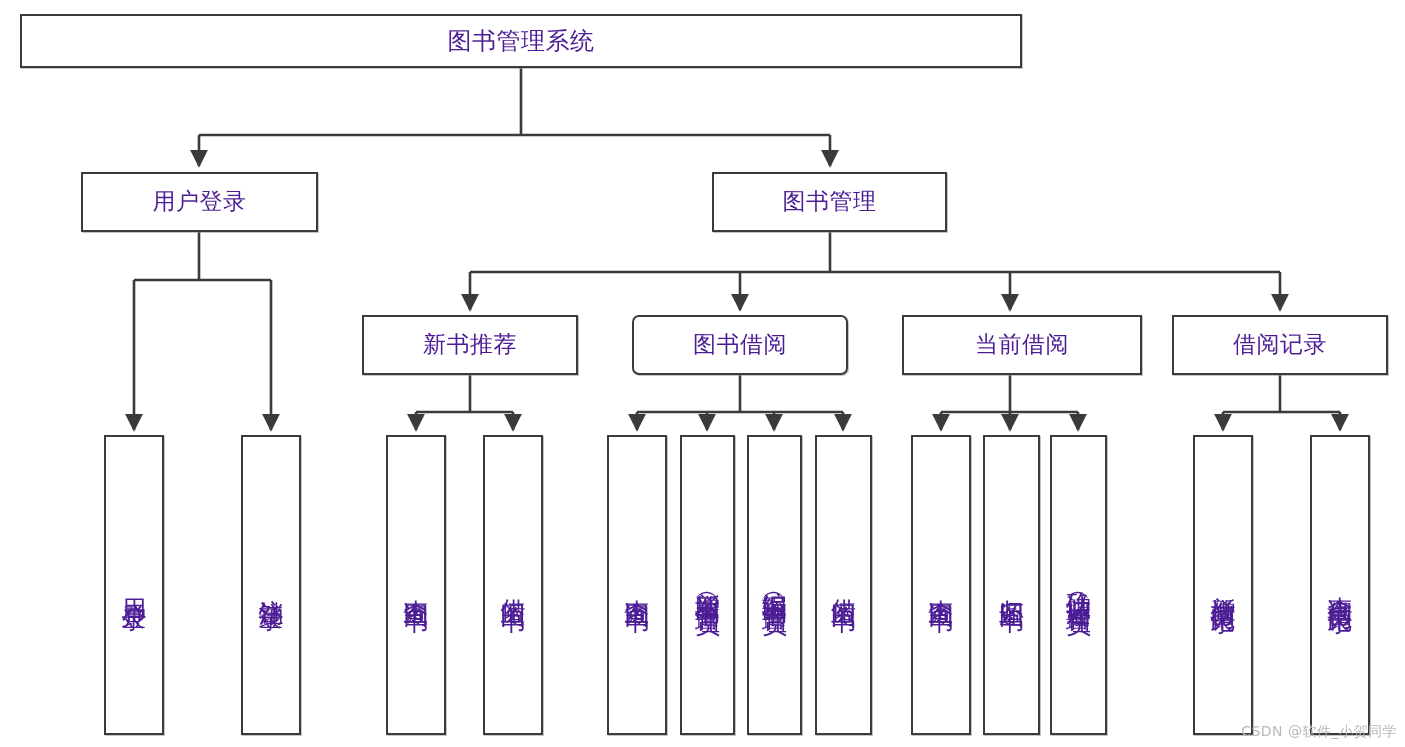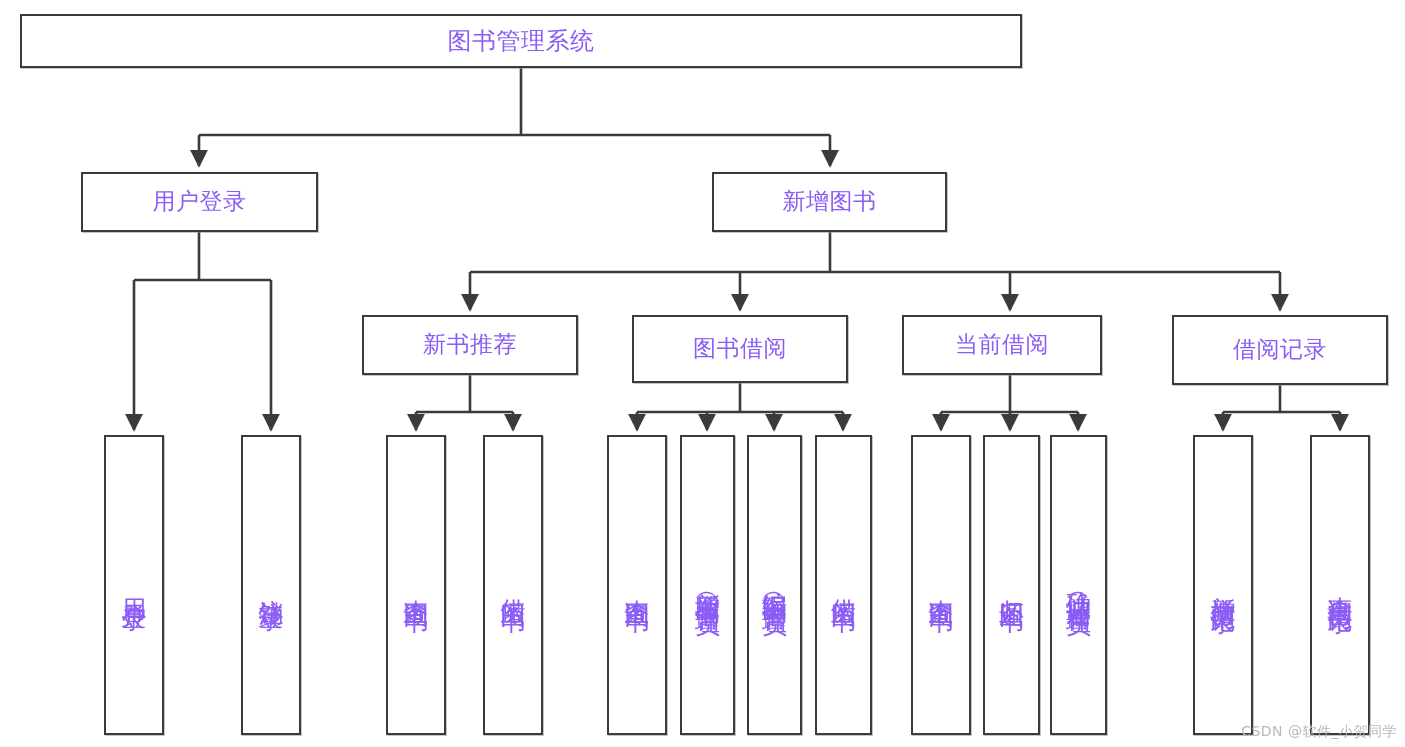--- a/index.html
+++ b/index.html
@@ -24,21 +24,21 @@
     pointer-events: none;
   }
   .node {
     position: absolute;
     box-sizing: border-box;
     border: 2.5px solid #3b3b3b;
     background: #ffffff;
     display: flex;
     align-items: center;
     justify-content: center;
-    color: #8b5cf6;
+    color: #4c1d95;
     box-shadow: 1px 1px 0 rgba(150,150,150,0.55);
   }
   .node .lbl {
     display: block;
     text-align: center;
     line-height: 1.18;
     letter-spacing: 0.5px;
   }
   
   .node.h .lbl {
@@ -129,36 +129,36 @@
 
   <div class="node h root" style="left:20px; top:14px; width:1002px; height:54px;">
     <span class="lbl">图书管理系统</span>
   </div>
 
   <div class="node h" style="left:81px; top:172px; width:237px; height:60px;">
     <span class="lbl">用户登录</span>
   </div>
 
   <div class="node h" style="left:712px; top:172px; width:235px; height:60px;">
-    <span class="lbl">新增图书</span>
+    <span class="lbl">图书管理</span>
   </div>
 
   <div class="node h" style="left:362px; top:315px; width:216px; height:60px;align-items:center;">
     <span class="lbl">新书推荐</span>
   </div>
 
-  <div class="node h" style="left:632px; top:315px; width:216px; height:68px;">
+  <div class="node h" style="left:632px; top:315px; width:216px; height:60px;border-radius:7px;">
     <span class="lbl">图书借阅</span>
   </div>
 
-  <div class="node h" style="left:902px; top:315px; width:200px; height:60px;">
+  <div class="node h" style="left:902px; top:315px; width:240px; height:60px;">
     <span class="lbl">当前借阅</span>
   </div>
 
-  <div class="node h" style="left:1172px; top:315px; width:216px; height:70px;">
+  <div class="node h" style="left:1172px; top:315px; width:216px; height:60px;">
     <span class="lbl">借阅记录</span>
   </div>
 
   <div class="node v" style="left:104px; top:435px; width:60px; height:300px;">
     <span class="lbl">用户登录</span>
   </div>
   <div class="node v" style="left:241px; top:435px; width:60px; height:300px;">
     <span class="lbl">注销登录</span>
   </div>
 

